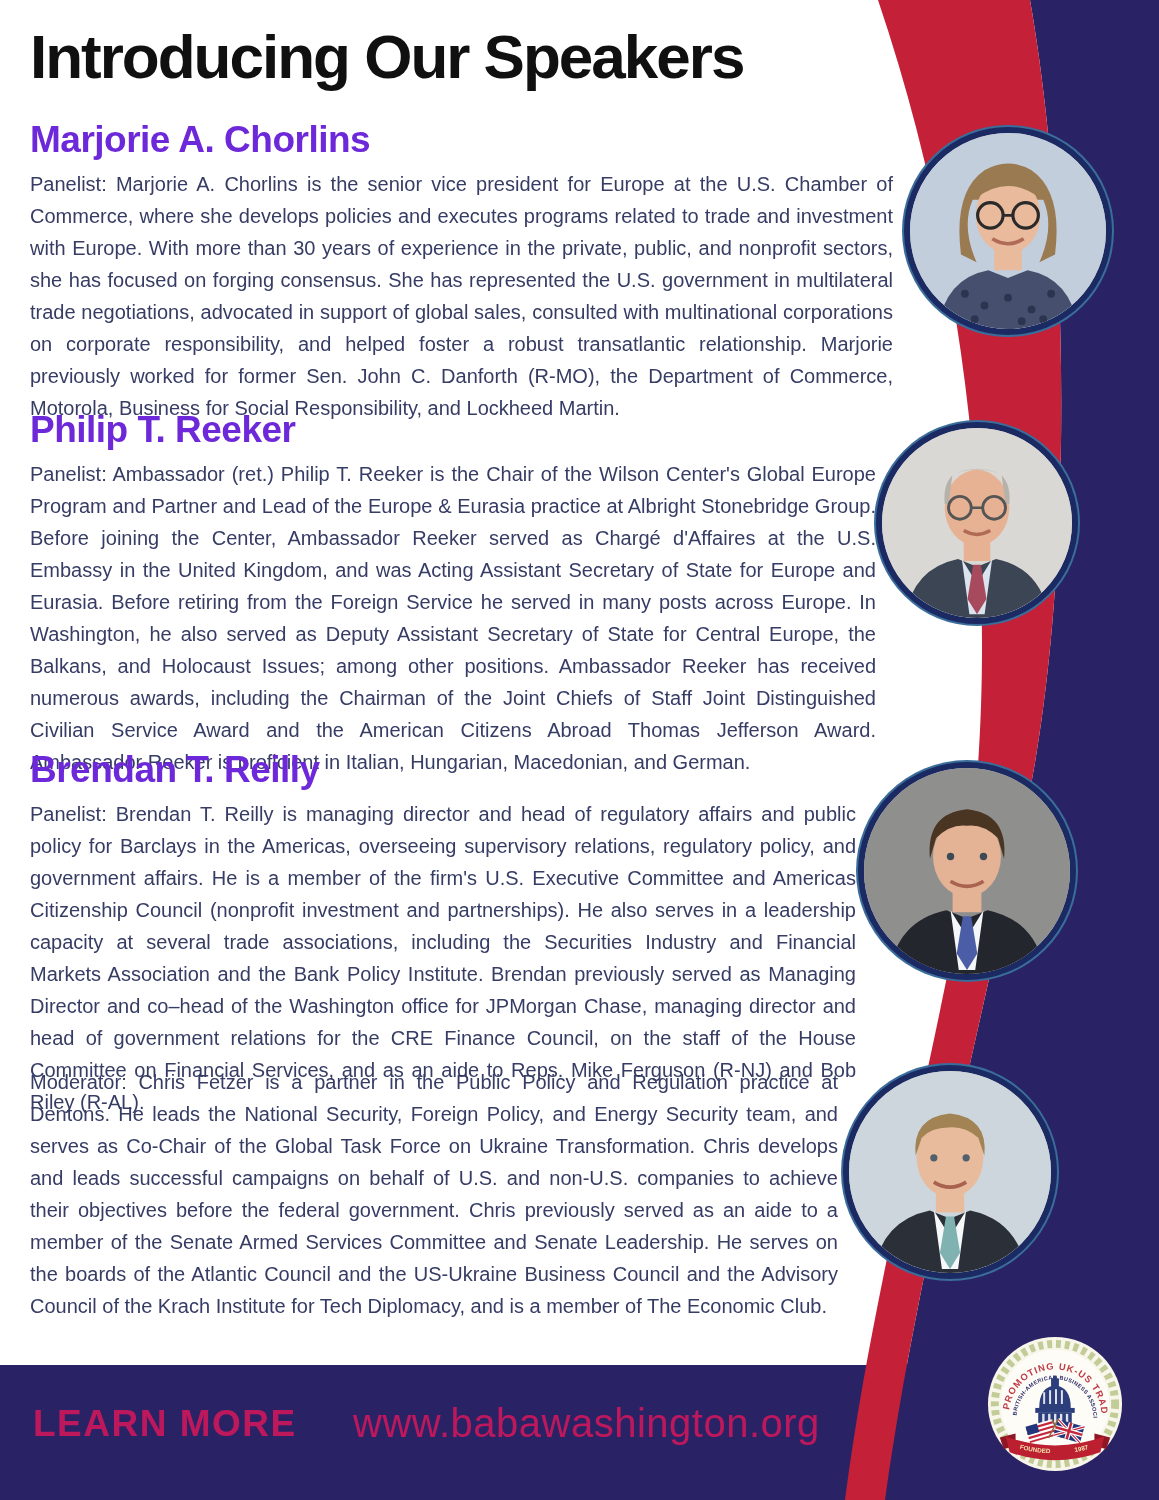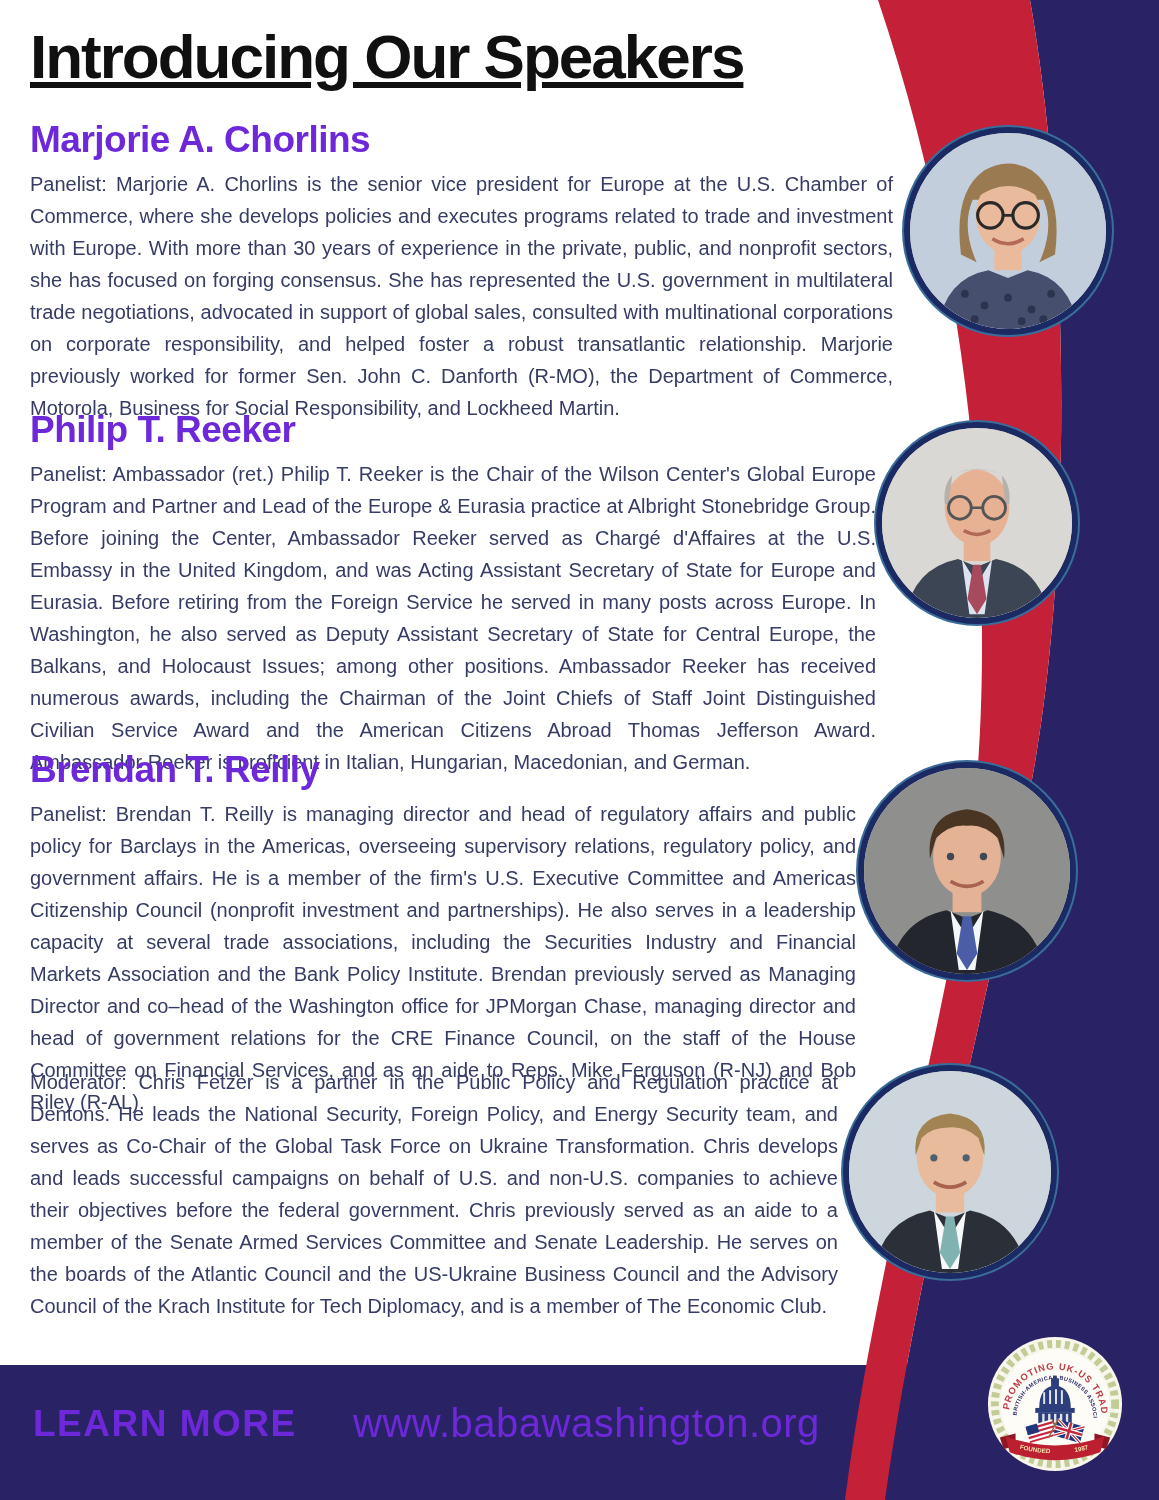--- a/index.html
+++ b/index.html
@@ -6,38 +6,37 @@
   .page{
     position:relative;width:1159px;height:1500px;margin:0 auto;
     background:#ffffff;overflow:hidden;
     font-family:"Liberation Sans", sans-serif;
   }
   .decor{position:absolute;left:0;top:0;z-index:0;}
   .page-title{
     position:absolute;left:30px;top:24px;z-index:3;margin:0;
     font-size:62px;line-height:66px;font-weight:bold;letter-spacing:-2px;
     color:#101010;
-    text-decoration:underline;
   }
   .speaker{position:absolute;left:30px;z-index:3;}
   .speaker h2{
     margin:0 0 8px 0;font-size:37px;line-height:40px;font-weight:bold;
     letter-spacing:-0.5px;color:#6d28d9;
   }
   .speaker .bio{
     margin:0;font-size:20px;line-height:32px;color:#363c64;
     text-align:justify;text-justify:inter-word;
   }
   .photo{
     position:absolute;z-index:2;border-radius:50%;overflow:hidden;
     border:6px solid #1c2a63;box-shadow:0 0 0 2px #3b6d9b;
     box-sizing:border-box;background:#ccc;
   }
   .photo svg{display:block;width:100%;height:100%;}
-  .footer-text{position:absolute;z-index:3;color:#6d28d9;text-align:center;}
+  .footer-text{position:absolute;z-index:3;color:#be185d;text-align:center;}
   .learn-more{left:33px;top:1403px;font-size:37px;font-weight:bold;letter-spacing:1.5px;}
   .site-url{left:353px;top:1401px;font-size:40px;font-weight:normal;letter-spacing:0.5px;}
   .logo{position:absolute;left:986px;top:1334px;width:138px;height:140px;z-index:4;}
   .logo svg{display:block;width:100%;height:100%;}
 </style>
 </head>
 <body>
 
 <div class="page">
 

